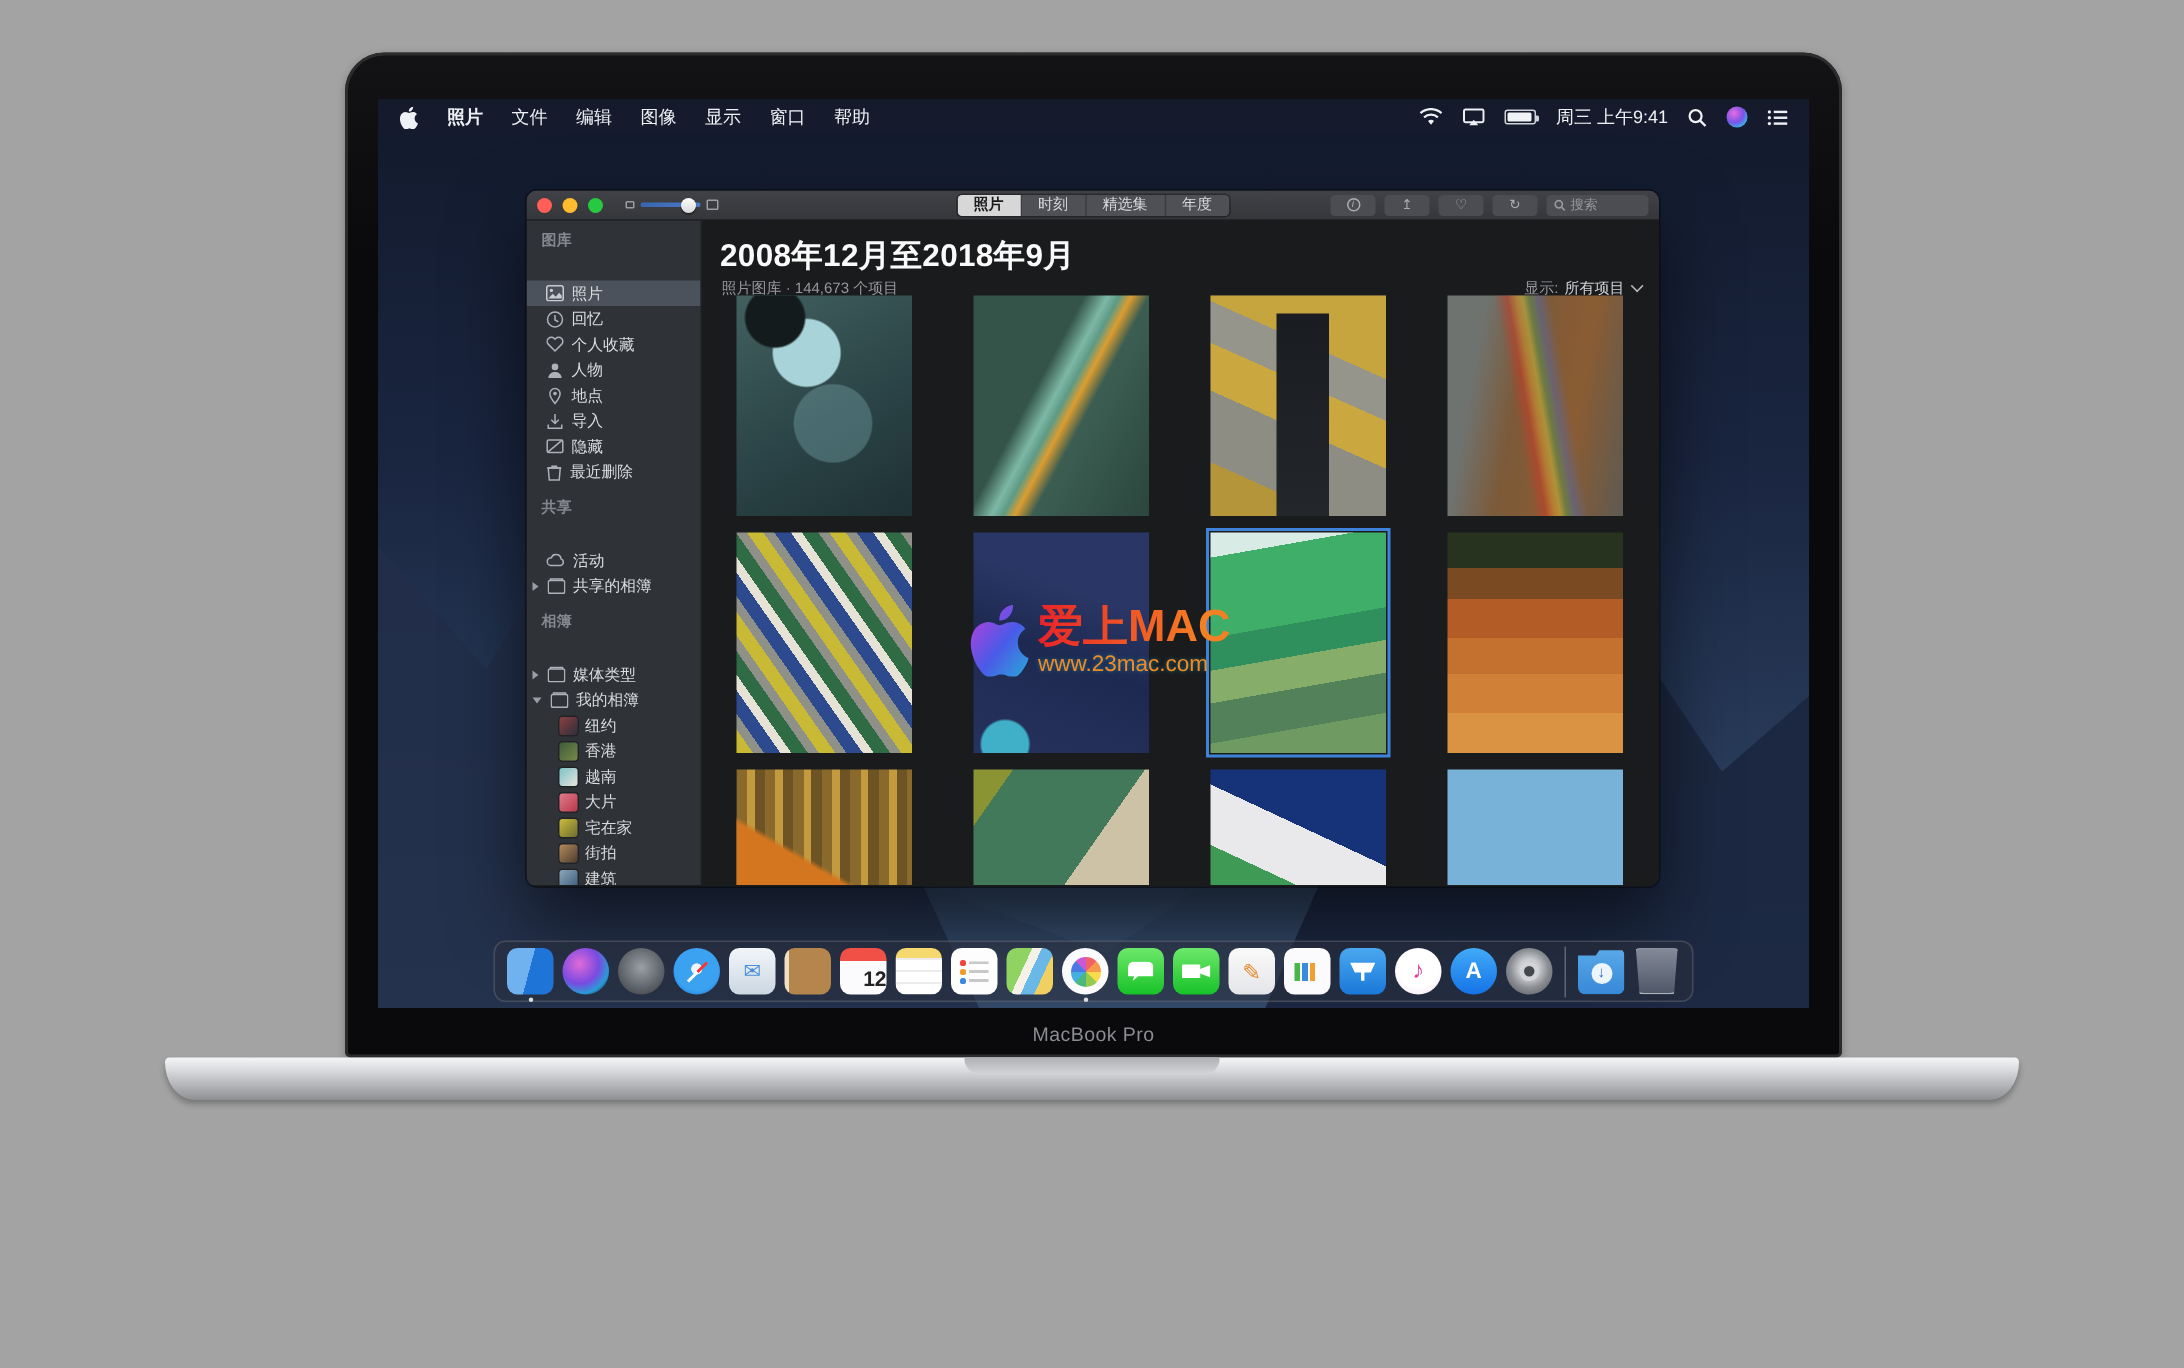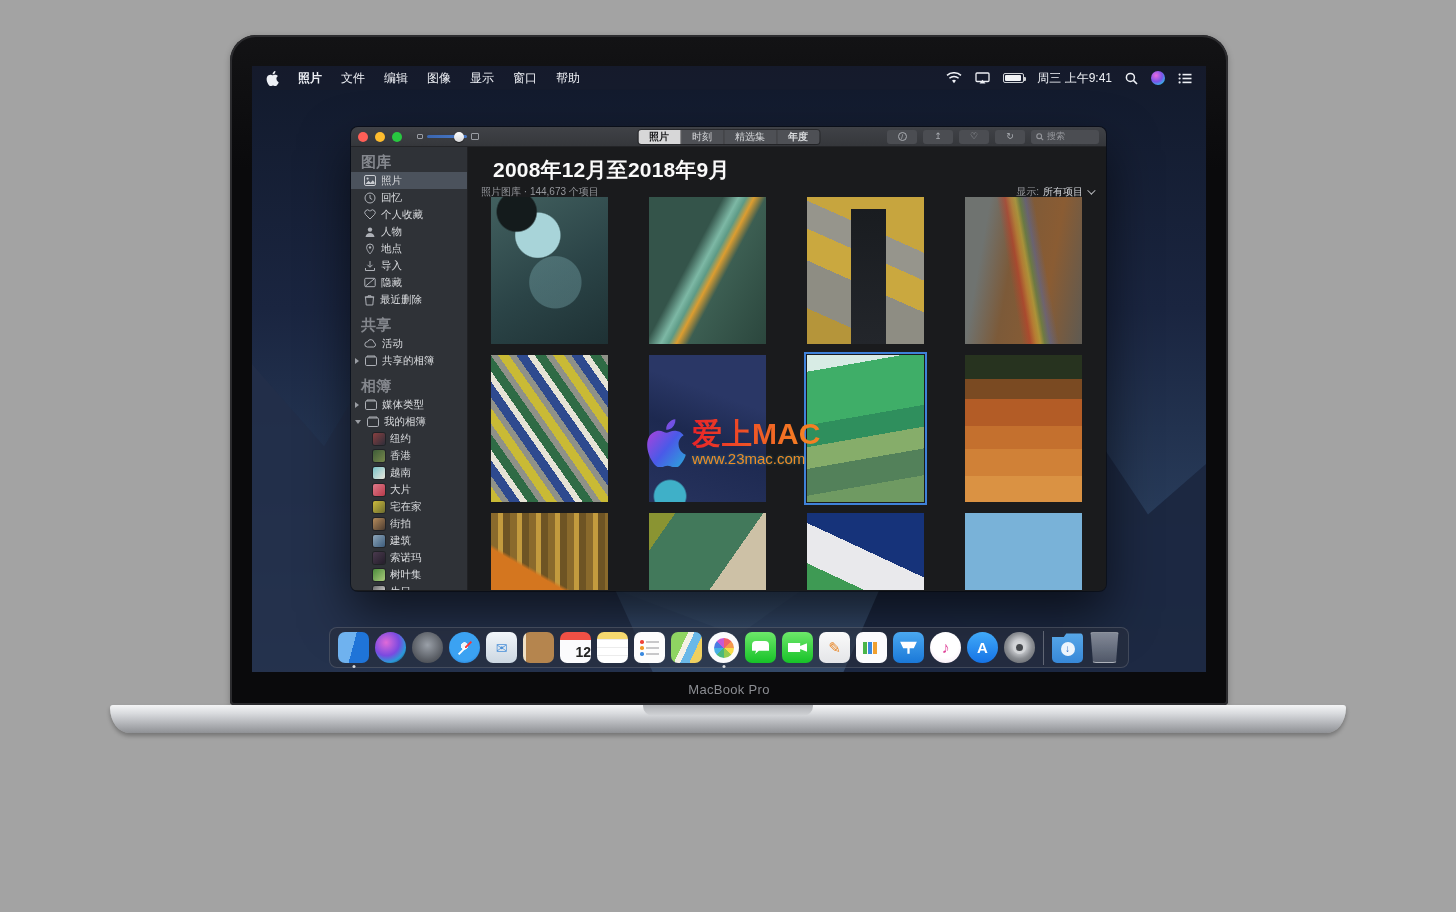--- a/index.html
+++ b/index.html
@@ -54,60 +54,60 @@
   .zoomctl { display:flex; align-items:center; gap:4px; margin-left:8px; }
   .zs-glyph { border:1px solid #9a9da3; border-radius:1px; }
   .zs-glyph.small { width:6px; height:5px; }
   .zs-glyph.big { width:8px; height:7px; }
   .zs-track { width:40px; height:3px; background:linear-gradient(90deg,#3a66b0,#4a7ac8); border-radius:2px; position:relative; }
   .zs-thumb { position:absolute; top:-3.5px; left:27px; width:10px; height:10px; border-radius:50%;
     background:linear-gradient(180deg,#fdfdfd,#d8d8da); box-shadow:0 1px 1px rgba(0,0,0,.5); }
   .tabs { position:absolute; left:50%; top:3px; transform:translateX(-50%); display:flex; height:14px;
     border-radius:3px; overflow:hidden; box-shadow:0 0 0 1px rgba(0,0,0,.35); }
   .tab { padding:0 11px; font-size:10px; line-height:14px; background:#4e5055; color:#d8dadd; border-right:1px solid #3a3b3e; cursor:default; }
-  .tab:last-child { border-right:none;font-weight:bold; }
+  .tab:last-child { border-right:none; }
   .tab.selected { background:#d7d7d8; color:#1c1c1e; font-weight:bold; }
   .tb-right { margin-left:auto; display:flex; align-items:center; gap:6px; }
   .tb-btn { width:30px; height:14px; background:#4b4d52; border-radius:3px; display:flex; align-items:center; justify-content:center;
     color:#aaadb2; font-size:9px; line-height:1; }
   .tb-btn .info-circ { width:9px; height:9px; border:1px solid #aaadb2; border-radius:50%; font-size:7px; display:flex; align-items:center; justify-content:center; font-style:italic; }
   .tb-search { width:68px; height:14px; background:#4b4d52; border-radius:3px; display:flex; align-items:center; gap:3px; padding:0 5px; }
   .tb-search .ph { color:#96989d; font-size:9px; }
   .mag { flex:none; }
 
   .winbody { display:flex; height:443px; }
 
   
   .sidebar { width:117px; flex:none; background:#2f3237; padding-top:3px; overflow:hidden; border-right:1px solid #202124; }
-  .sb-h { font-size:15px; color:#84878d; font-weight:bold; padding:3px 0 0 10px; letter-spacing:.2px; }
+  .sb-h { font-size:10px; color:#84878d; font-weight:bold; padding:3px 0 20px 10px; letter-spacing:.2px; }
   .sb-row { height:17px; display:flex; align-items:center; gap:5px; padding-left:13px; font-size:10.5px; color:#d9dbde; white-space:nowrap; cursor:default; }
   .sb-row.selected { background:#4b525c; }
   .sb-row svg { flex:none; }
   .sb-row .disc { flex:none; margin-left:-9px; margin-right:1px; width:0; height:0; }
   .disc.closed { border-left:4px solid #9a9da3; border-top:3.5px solid transparent; border-bottom:3.5px solid transparent; }
   .disc.open { border-top:4px solid #9a9da3; border-left:3.5px solid transparent; border-right:3.5px solid transparent; }
   .sb-album { padding-left:22px; }
   .alb-thumb { width:12px; height:12px; border-radius:2px; flex:none; box-shadow:0 0 0 1px rgba(0,0,0,.3); }
   .sb-gap { height:5px; }
 
   
   .content { flex:1; background:#1a1b1d; position:relative; overflow:hidden; }
-  .c-title { position:absolute; left:12px; top:9px; font-size:21px; font-weight:bold; color:#fafafa; letter-spacing:.2px;margin-left:13px; }
+  .c-title { position:absolute; left:12px; top:9px; font-size:21px; font-weight:bold; color:#fafafa; letter-spacing:.2px; }
   .c-sub { position:absolute; left:13px; top:38px; font-size:10px; color:#96989d; }
   .c-filter { position:absolute; right:13px; top:38px; font-size:10px; display:flex; align-items:center; gap:4px; }
   .c-filter .lab { color:#96989d; }
   .c-filter .val { color:#d2d4d8; }
   .chev-down { width:6px; height:6px; border-right:1.5px solid #b8babd; border-bottom:1.5px solid #b8babd; transform:rotate(45deg) translateY(-2px); }
 
   .grid { position:absolute; left:23px; top:50px; display:grid; grid-template-columns:repeat(4,117px); column-gap:41px; grid-auto-rows:147px; row-gap:11px; }
   .photo { width:117px; height:147px; background:#333; }
   .photo.selected { outline:2px solid #3f82da; outline-offset:1px; }
 
   
-  .wm { position:absolute; left:178px; top:272px; display:flex; align-items:flex-start; gap:6px; pointer-events:none; }
+  .wm { position:absolute; left:178px; top:256px; display:flex; align-items:flex-start; gap:6px; pointer-events:none; }
   .wm-apple { width:40px; height:48px; }
   .wm-text .wm-title { font-size:30px; font-weight:bold; line-height:1;
     background:linear-gradient(90deg,#e82328,#f57f23 85%); -webkit-background-clip:text; background-clip:text; color:transparent; }
   .wm-text .wm-url { font-size:15px; color:#ef8b26; margin-top:1px; text-shadow:0 0 3px rgba(40,160,180,.6); }
 
   
   .dock { position:absolute; left:50%; bottom:4px; transform:translateX(-50%); height:41px;
     background:rgba(42,47,62,.55); border:1px solid rgba(255,255,255,.14); border-radius:8px;
     display:flex; align-items:center; gap:6px; padding:0 8px; }
   .dock-item { width:31px; height:31px; position:relative; flex:none; }

